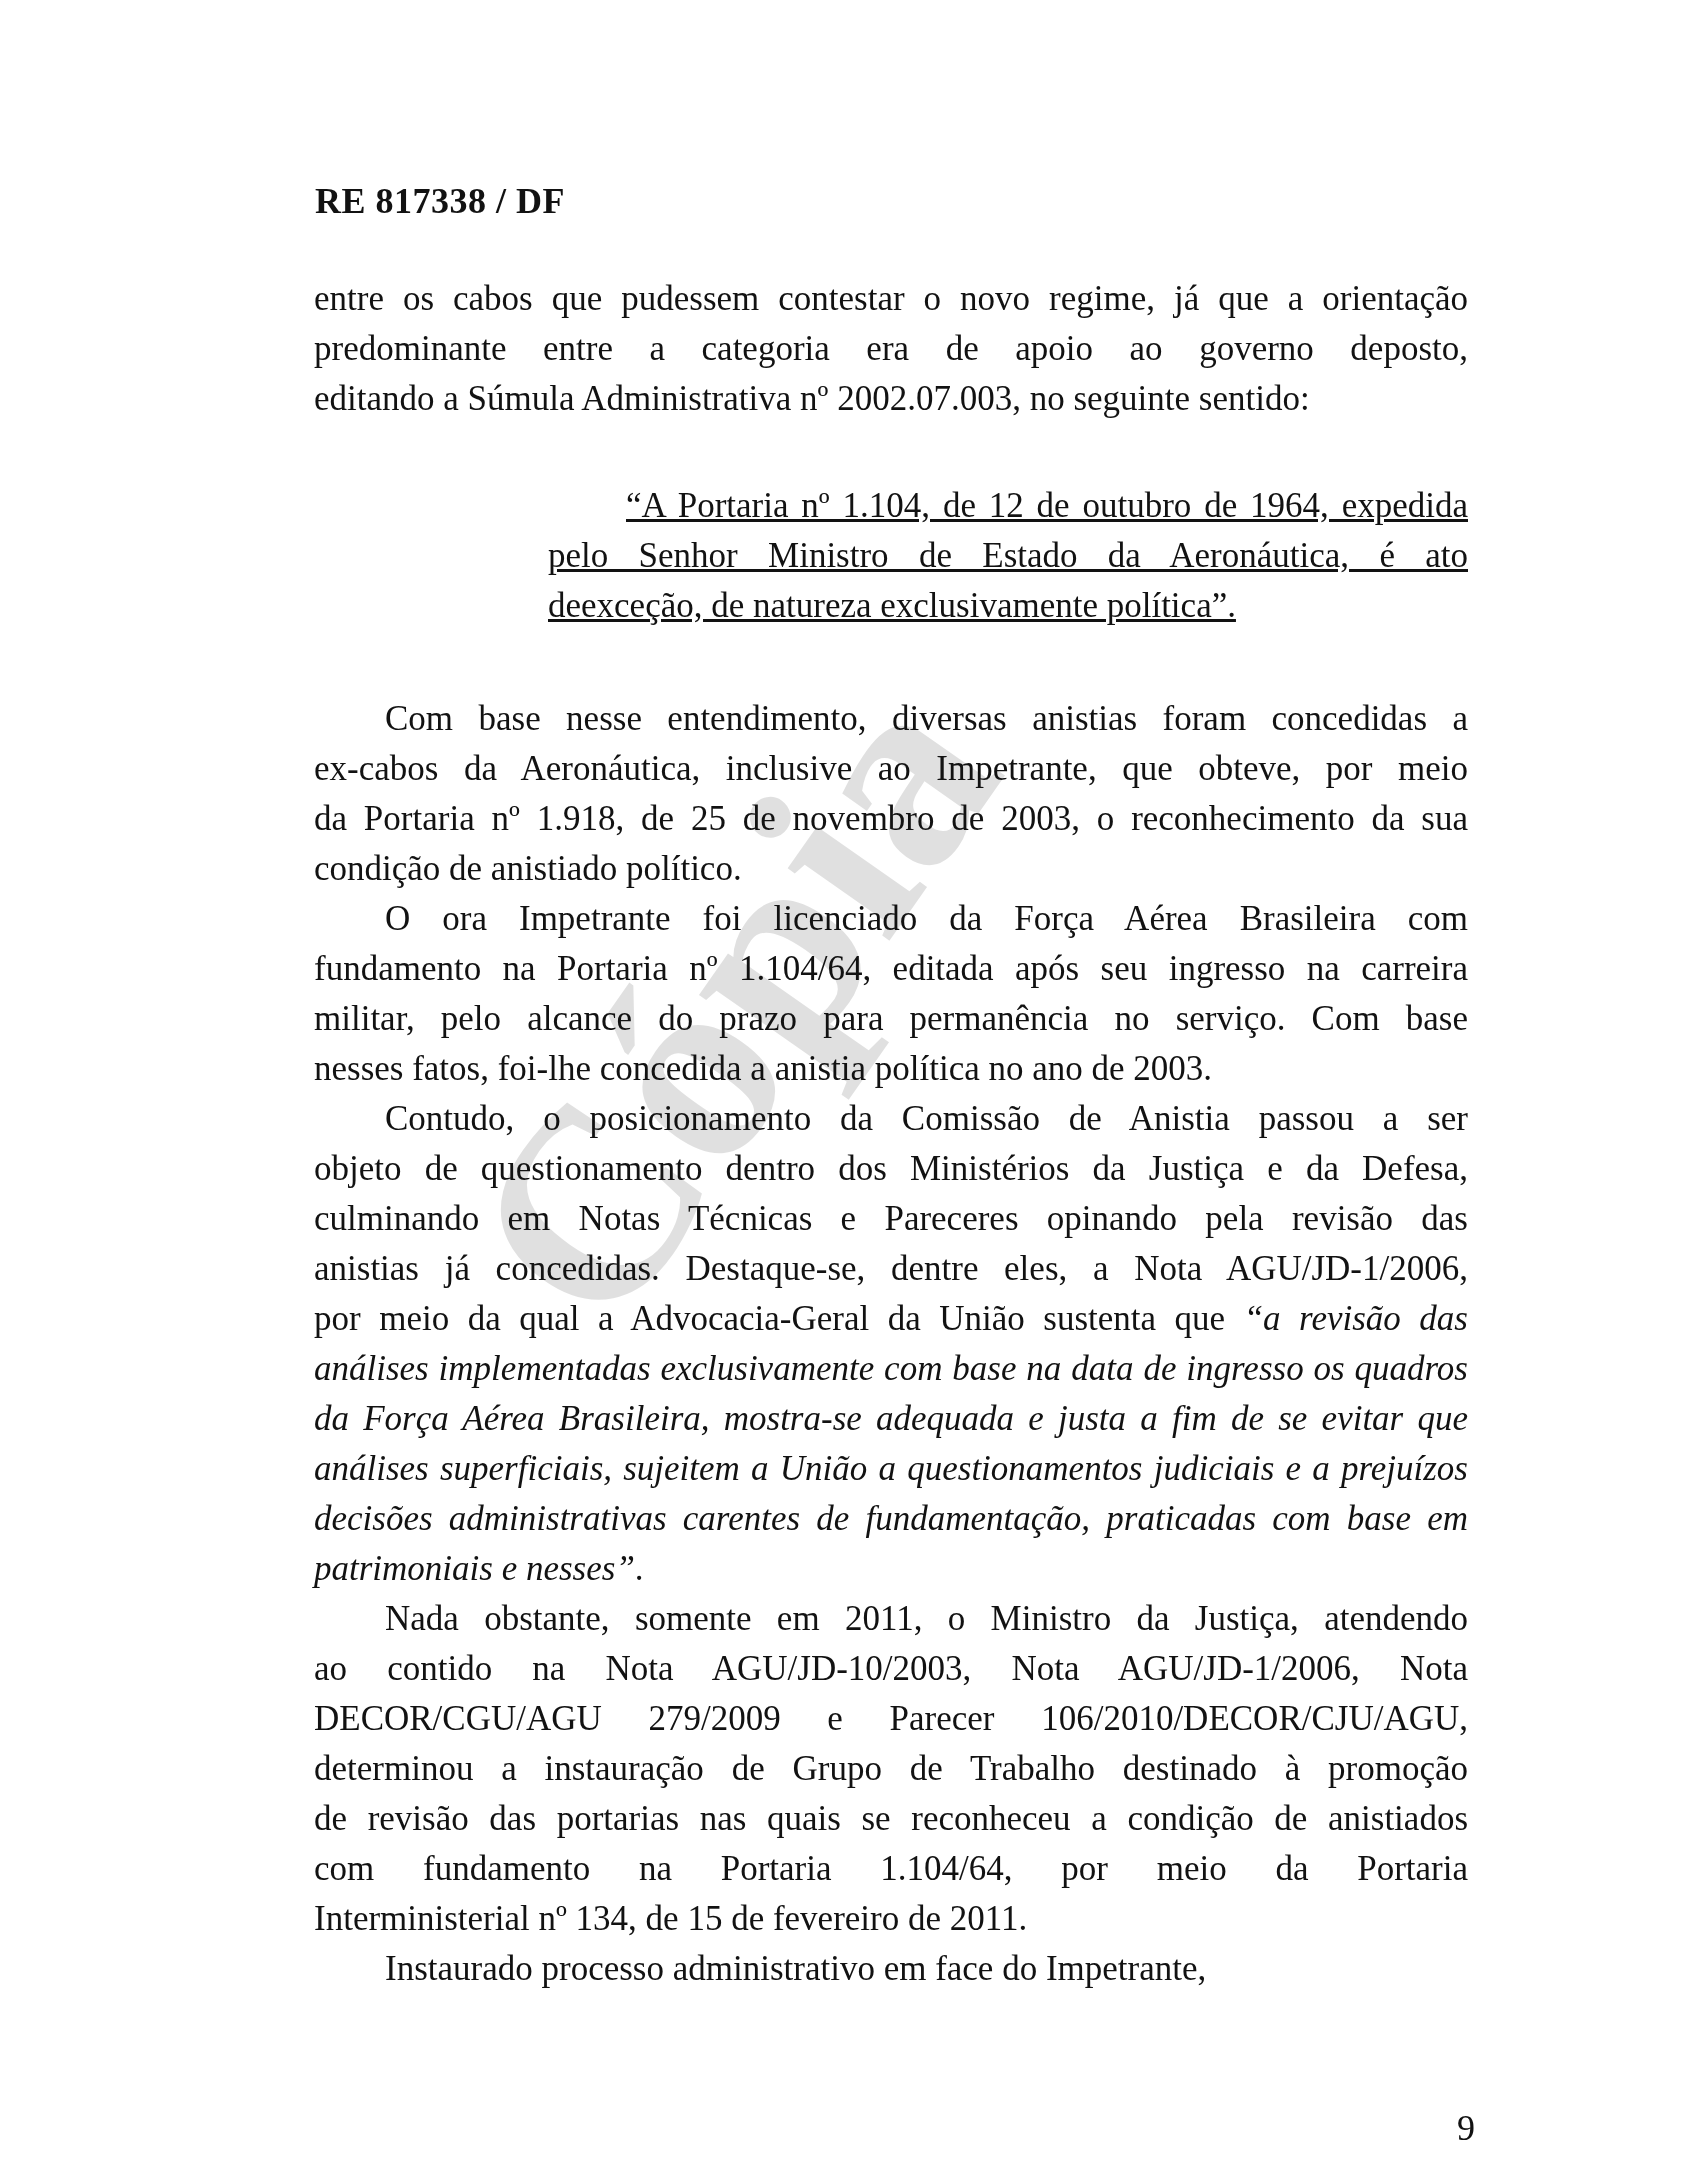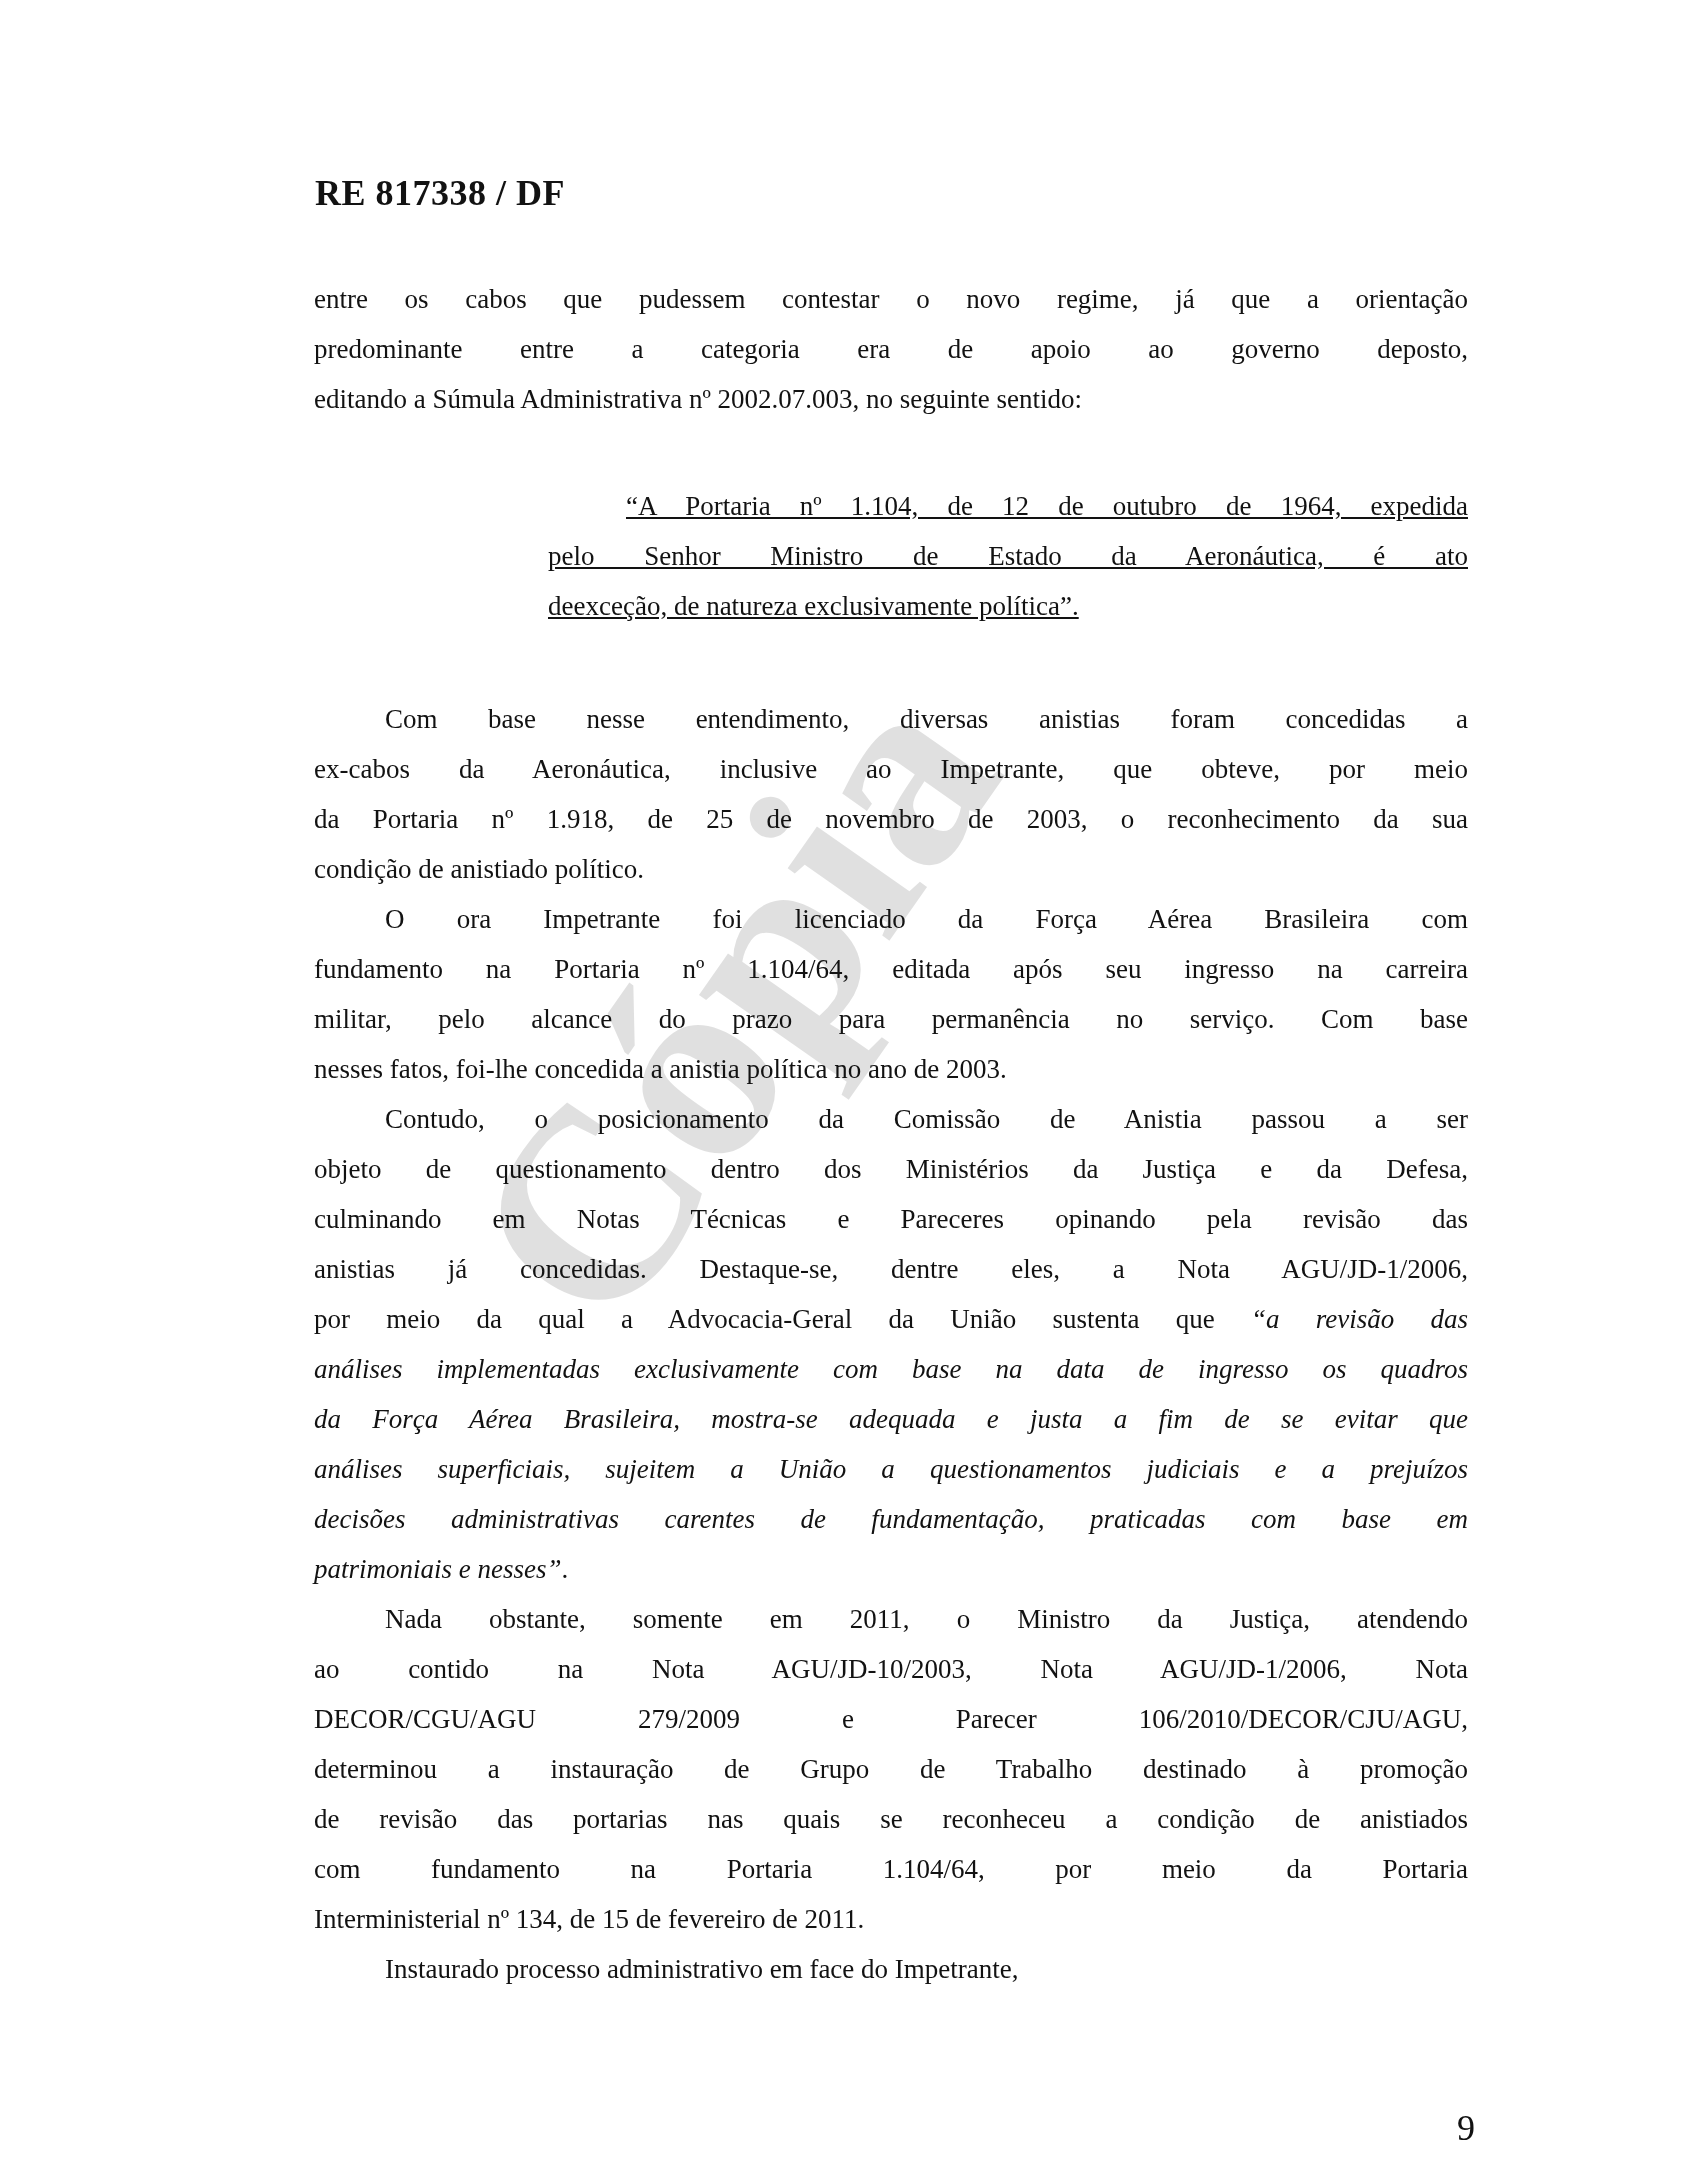--- a/index.html
+++ b/index.html
@@ -25,33 +25,33 @@
     color: rgba(0, 0, 0, 0.12);
     transform: rotate(-55deg);
     transform-origin: center center;
     user-select: none;
     pointer-events: none;
     white-space: nowrap;
   }
   .case-header {
     position: absolute;
     left: 315px;
-    top: 172px;
+    top: 180px;
     font-size: 36px;
     font-weight: bold;
     letter-spacing: 0.5px;
   }
   .textcol { position: absolute; }
   .p1block   { left: 314px; top: 274px; width: 1154px; }
   .quoteblock{ left: 548px; top: 481px; width: 920px; text-decoration: underline; }
   .mainblock { left: 314px; top: 694px; width: 1154px; }
   .line {
     height: 50px;
     line-height: 50px;
-    font-size: 27px;
+    font-size: 35px;
     white-space: normal;
     overflow: visible;
   }
   .j    { text-align: justify; text-align-last: justify; }
   .last { text-align: right; text-align-last: left; }
   .indent  { text-indent: 71px; }
   .qindent { text-indent: 78px; }
   .it { font-style: italic; }
   .pagenum {
     position: absolute;

